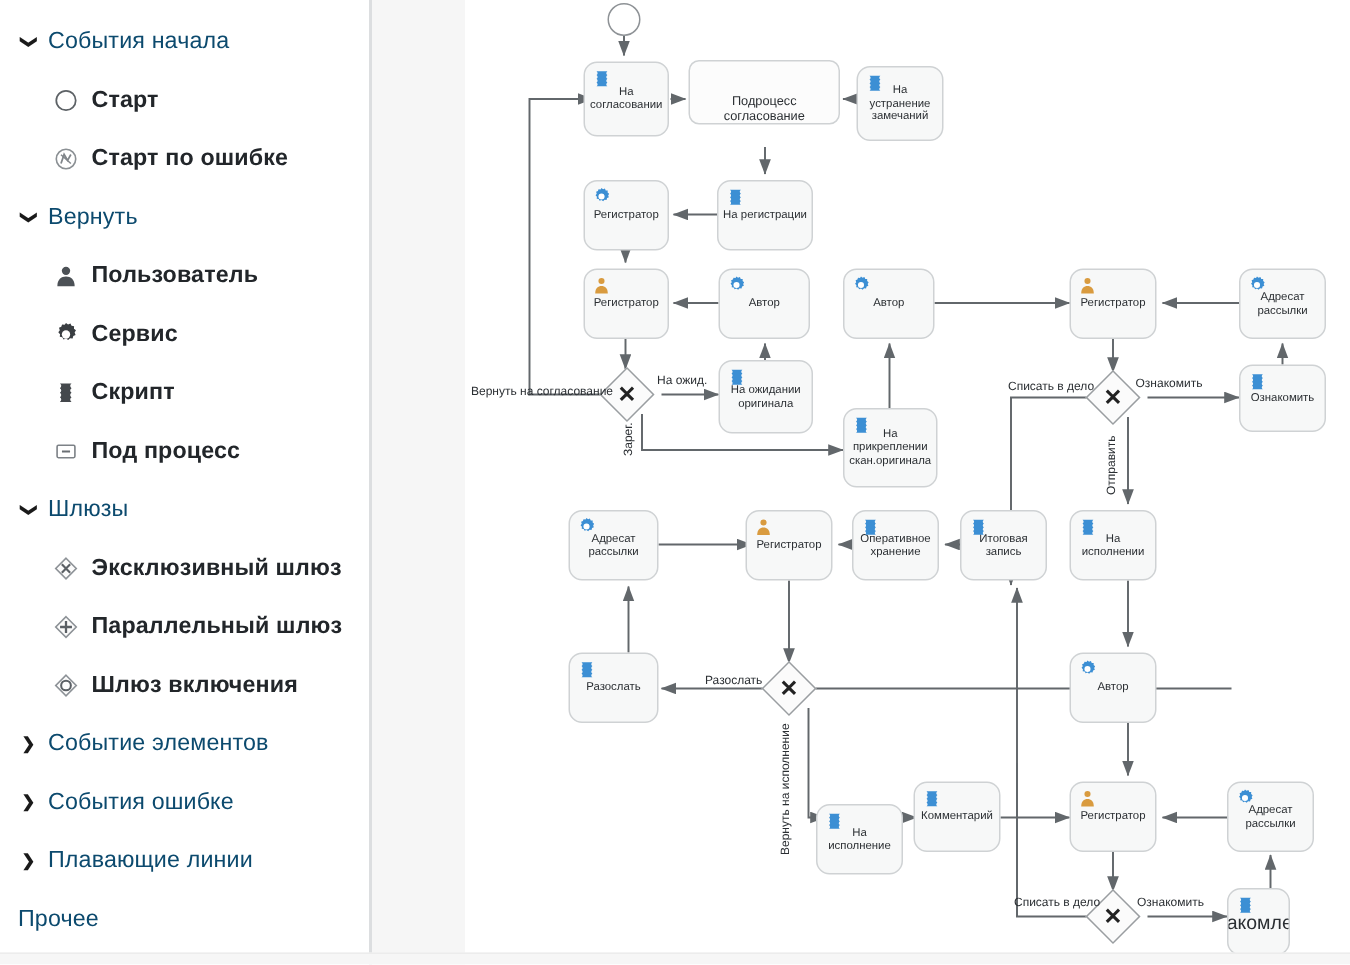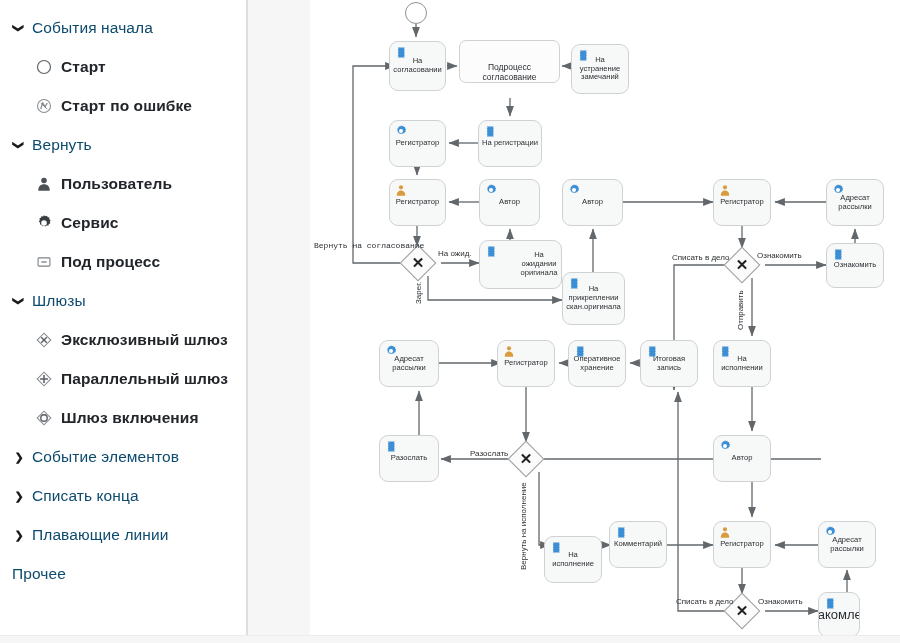--- a/index.html
+++ b/index.html
@@ -183,20 +183,28 @@
           <svg width="18" height="18" viewBox="0 0 20 20">
             <path d="M10 1.4 l1.5 1.1 1.8-.6 .8 1.7 1.9 .2 -.1 1.9 1.5 1.2 -1 1.6 .7 1.8 -1.7 .8 -.5 1.8 -1.9 -.2 -1.4 1.3 -1.6 -1 -1.8 .7 -.9 -1.7 -1.9 -.3 .2 -1.9 -1.3 -1.4 1.1 -1.6 -.6 -1.8 1.7 -.7 .6 -1.8 1.9 .3z" fill="#3a3e42"></path>
             <circle cx="10" cy="10" r="3.1" fill="#ffffff"></circle>
           </svg>
         </span>
         <span class="plabel">Сервис</span>
       </div>
       <div class="pal-item">
         <span class="pico">
           <svg width="18" height="18" viewBox="0 0 20 20">
+            <path d="M5.5 3 h8.6 c-1.3 1 -1.3 2.4 0 3.4 c-1.3 1 -1.3 2.4 0 3.4 c-1.3 1 -1.3 2.4 0 3.4 c-1.3 1 -1.3 2.4 0 3.4 h-8.6 c1.3 -1 1.3 -2.4 0 -3.4 c1.3 -1 1.3 -2.4 0 -3.4 c1.3 -1 1.3 -2.4 0 -3.4 c1.3 -1 1.3 -2.4 0 -3.4z" fill="#44484c"></path>
+          </svg>
+        </span>
+        <span class="plabel">Скрипт</span>
+      </div>
+      <div class="pal-item">
+        <span class="pico">
+          <svg width="18" height="18" viewBox="0 0 20 20">
             <rect x="3.4" y="5.4" width="13.2" height="9.2" rx="1" fill="#fff" stroke="#7d8287" stroke-width="1.2"></rect>
             <path d="M7 10 h6" stroke="#6a6f74" stroke-width="1.3"></path>
           </svg>
         </span>
         <span class="plabel">Под процесс</span>
       </div>
       <div class="pal-group">
         <span class="caret" style="transform: rotate(90deg); font-size: 11px;">❯</span>
         <span class="glabel">Шлюзы</span>
       </div>
@@ -226,21 +234,21 @@
           </svg>
         </span>
         <span class="plabel">Шлюз включения</span>
       </div>
       <div class="pal-group">
         <span class="caret" style="font-size: 11px;">❯</span>
         <span class="glabel">Событие элементов</span>
       </div>
       <div class="pal-group">
         <span class="caret" style="font-size: 11px;">❯</span>
-        <span class="glabel">Списать конца</span>
+        <span class="glabel">События ошибке</span>
       </div>
       <div class="pal-group">
         <span class="caret" style="font-size: 11px;">❯</span>
         <span class="glabel">Плавающие линии</span>
       </div>
       <div class="pal-group">
         <span class="glabel">Прочее</span>
       </div>
     </div>
 
@@ -391,21 +399,21 @@
           <span class="nico"><svg width="12" height="12" viewBox="0 0 20 20">
               <path d="M10 0.6 l1.7 1.3 2.1-.7 .9 2 2.2 .2 -.1 2.2 1.7 1.4 -1.1 1.8 .8 2.1 -2 .9 -.6 2.1 -2.2 -.2 -1.6 1.5 -1.8 -1.2 -2.1 .8 -1-2 -2.2-.3 .2-2.2 -1.5-1.6 1.3-1.8 -.7-2.1 2-.8 .7-2.1 2.2 .4z" fill="#3c8fd4"></path>
               <circle cx="10" cy="10" r="3.4" fill="#ffffff"></circle>
             </svg></span>
           <span class="ntext">Адресат рассылки</span>
         </div>
         <div style="position: absolute; left: 95px; top: 250px; width: 26px; height: 26px;">
           <div class="gw" style="left: 0px; top: 0px;"></div>
           <div class="gw-x">✕</div>
         </div>
-        <div class="node" style="left: 169px; top: 240px; width: 83px; height: 49px; font-size: 7.6px; padding-left: 37px;">
+        <div class="node" style="left: 169px; top: 240px; width: 63px; height: 49px; font-size: 7.6px;">
           <span class="nico"><svg width="12" height="12" viewBox="0 0 20 20">
               <path d="M4.5 2.5 h12 c-1.6 1.2 -1.6 3 0 4.2 c-1.6 1.2 -1.6 3 0 4.2 c-1.6 1.2 -1.6 3 0 4.2 c-1.6 1.2 -1.6 3 0 4.2 h-12 c1.6 -1.2 1.6 -3 0 -4.2 c1.6 -1.2 1.6 -3 0 -4.2 c1.6 -1.2 1.6 -3 0 -4.2 c1.6 -1.2 1.6 -3 0 -4.2z" fill="#3c8fd4"></path>
             </svg></span>
           <span class="ntext">На ожидании оригинала</span>
         </div>
         <div style="position: absolute; left: 419px; top: 252px; width: 26px; height: 26px;">
           <div class="gw" style="left: 0px; top: 0px;"></div>
           <div class="gw-x">✕</div>
         </div>
         <div class="node" style="left: 516px; top: 243px; width: 58px; height: 45px; font-size: 7.6px;">
@@ -500,21 +508,21 @@
           <div class="gw-x">✕</div>
         </div>
         <div class="node" style="left: 508px; top: 592px; width: 42px; height: 45px; font-size: 13px;">
           <span class="nico"><svg width="12" height="12" viewBox="0 0 20 20">
               <path d="M4.5 2.5 h12 c-1.6 1.2 -1.6 3 0 4.2 c-1.6 1.2 -1.6 3 0 4.2 c-1.6 1.2 -1.6 3 0 4.2 c-1.6 1.2 -1.6 3 0 4.2 h-12 c1.6 -1.2 1.6 -3 0 -4.2 c1.6 -1.2 1.6 -3 0 -4.2 c1.6 -1.2 1.6 -3 0 -4.2 c1.6 -1.2 1.6 -3 0 -4.2z" fill="#3c8fd4"></path>
             </svg></span>
           <span class="ntext">Ознакомление</span>
         </div>
       </div>
     <div id="labels-layer">
-        <div class="elabel" style="left: 4px; top: 242px; font-family: Liberation Mono, monospace;">Вернуть на согласование</div>
+        <div class="elabel" style="left: 4px; top: 257px;">Вернуть на согласование</div>
         <div class="elabel" style="left: 128px; top: 250px;">На ожид.</div>
         <div class="elabel vert" style="left: 105px; top: 304px;">Зарег.</div>
         <div class="elabel" style="left: 362px; top: 254px;">Списать в дело</div>
         <div class="elabel" style="left: 447px; top: 252px;">Ознакомить</div>
         <div class="elabel vert" style="left: 427px; top: 330px;">Отправить</div>
         <div class="elabel" style="left: 160px; top: 450px;">Разослать</div>
         <div class="elabel vert" style="left: 210px; top: 570px;">Вернуть на исполнение</div>
         <div class="elabel" style="left: 366px; top: 598px;">Списать в дело</div>
         <div class="elabel" style="left: 448px; top: 598px;">Ознакомить</div>
       </div>

